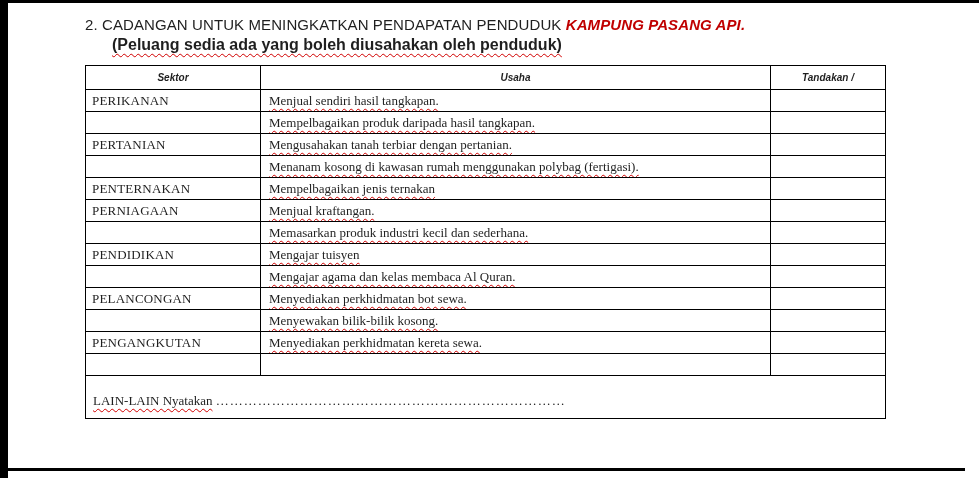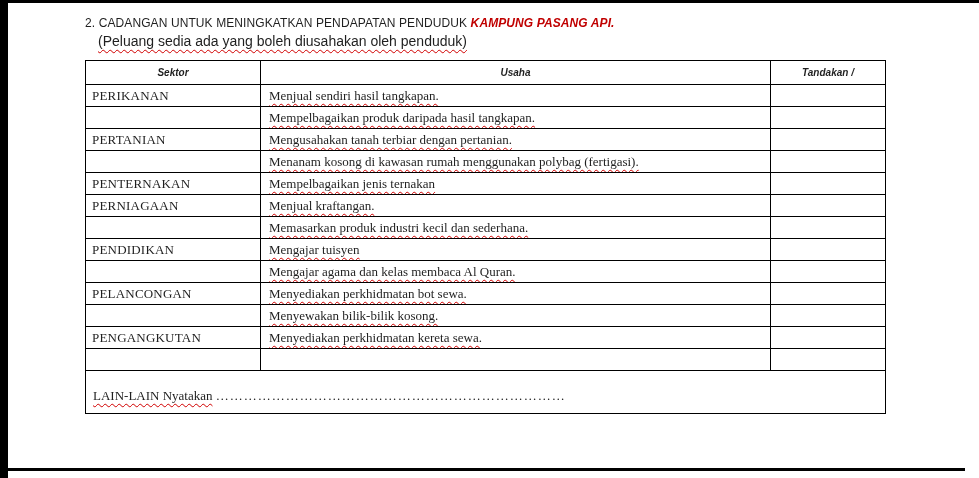--- a/index.html
+++ b/index.html
@@ -11,28 +11,29 @@
     color: #1f1f1f;
     position: relative;
     overflow: hidden;
   }
   .edge-left  { position: absolute; left: 0; top: 0; width: 8px; height: 478px; background: #000; }
   .edge-top   { position: absolute; left: 0; top: 0; width: 979px; height: 3px; background: #000; }
   .edge-bottom{ position: absolute; left: 0; top: 468px; width: 965px; height: 3px; background: #000; }
 
   .content { position: absolute; left: 85px; top: 16px; width: 820px; }
 
-  .title { font-size: 12px; letter-spacing: 0.1px; white-space: nowrap; }
+  .title { font-size: 15px; letter-spacing: 0.1px; white-space: nowrap; }
   .title .highlight { font-weight: bold; font-style: italic; }
 
   .subtitle {
-    margin-left: 13px;
+    margin-left: 27px;
     margin-top: 3px;
-    font-size: 14px;
+    font-size: 16px;
     width: fit-content;
+    font-weight: bold;
   }
 
   .squiggle {
     text-decoration-line: underline;
     text-decoration-style: wavy;
     text-decoration-thickness: 1px;
     text-underline-offset: 3px;
   }
 
   table.sector-table {

